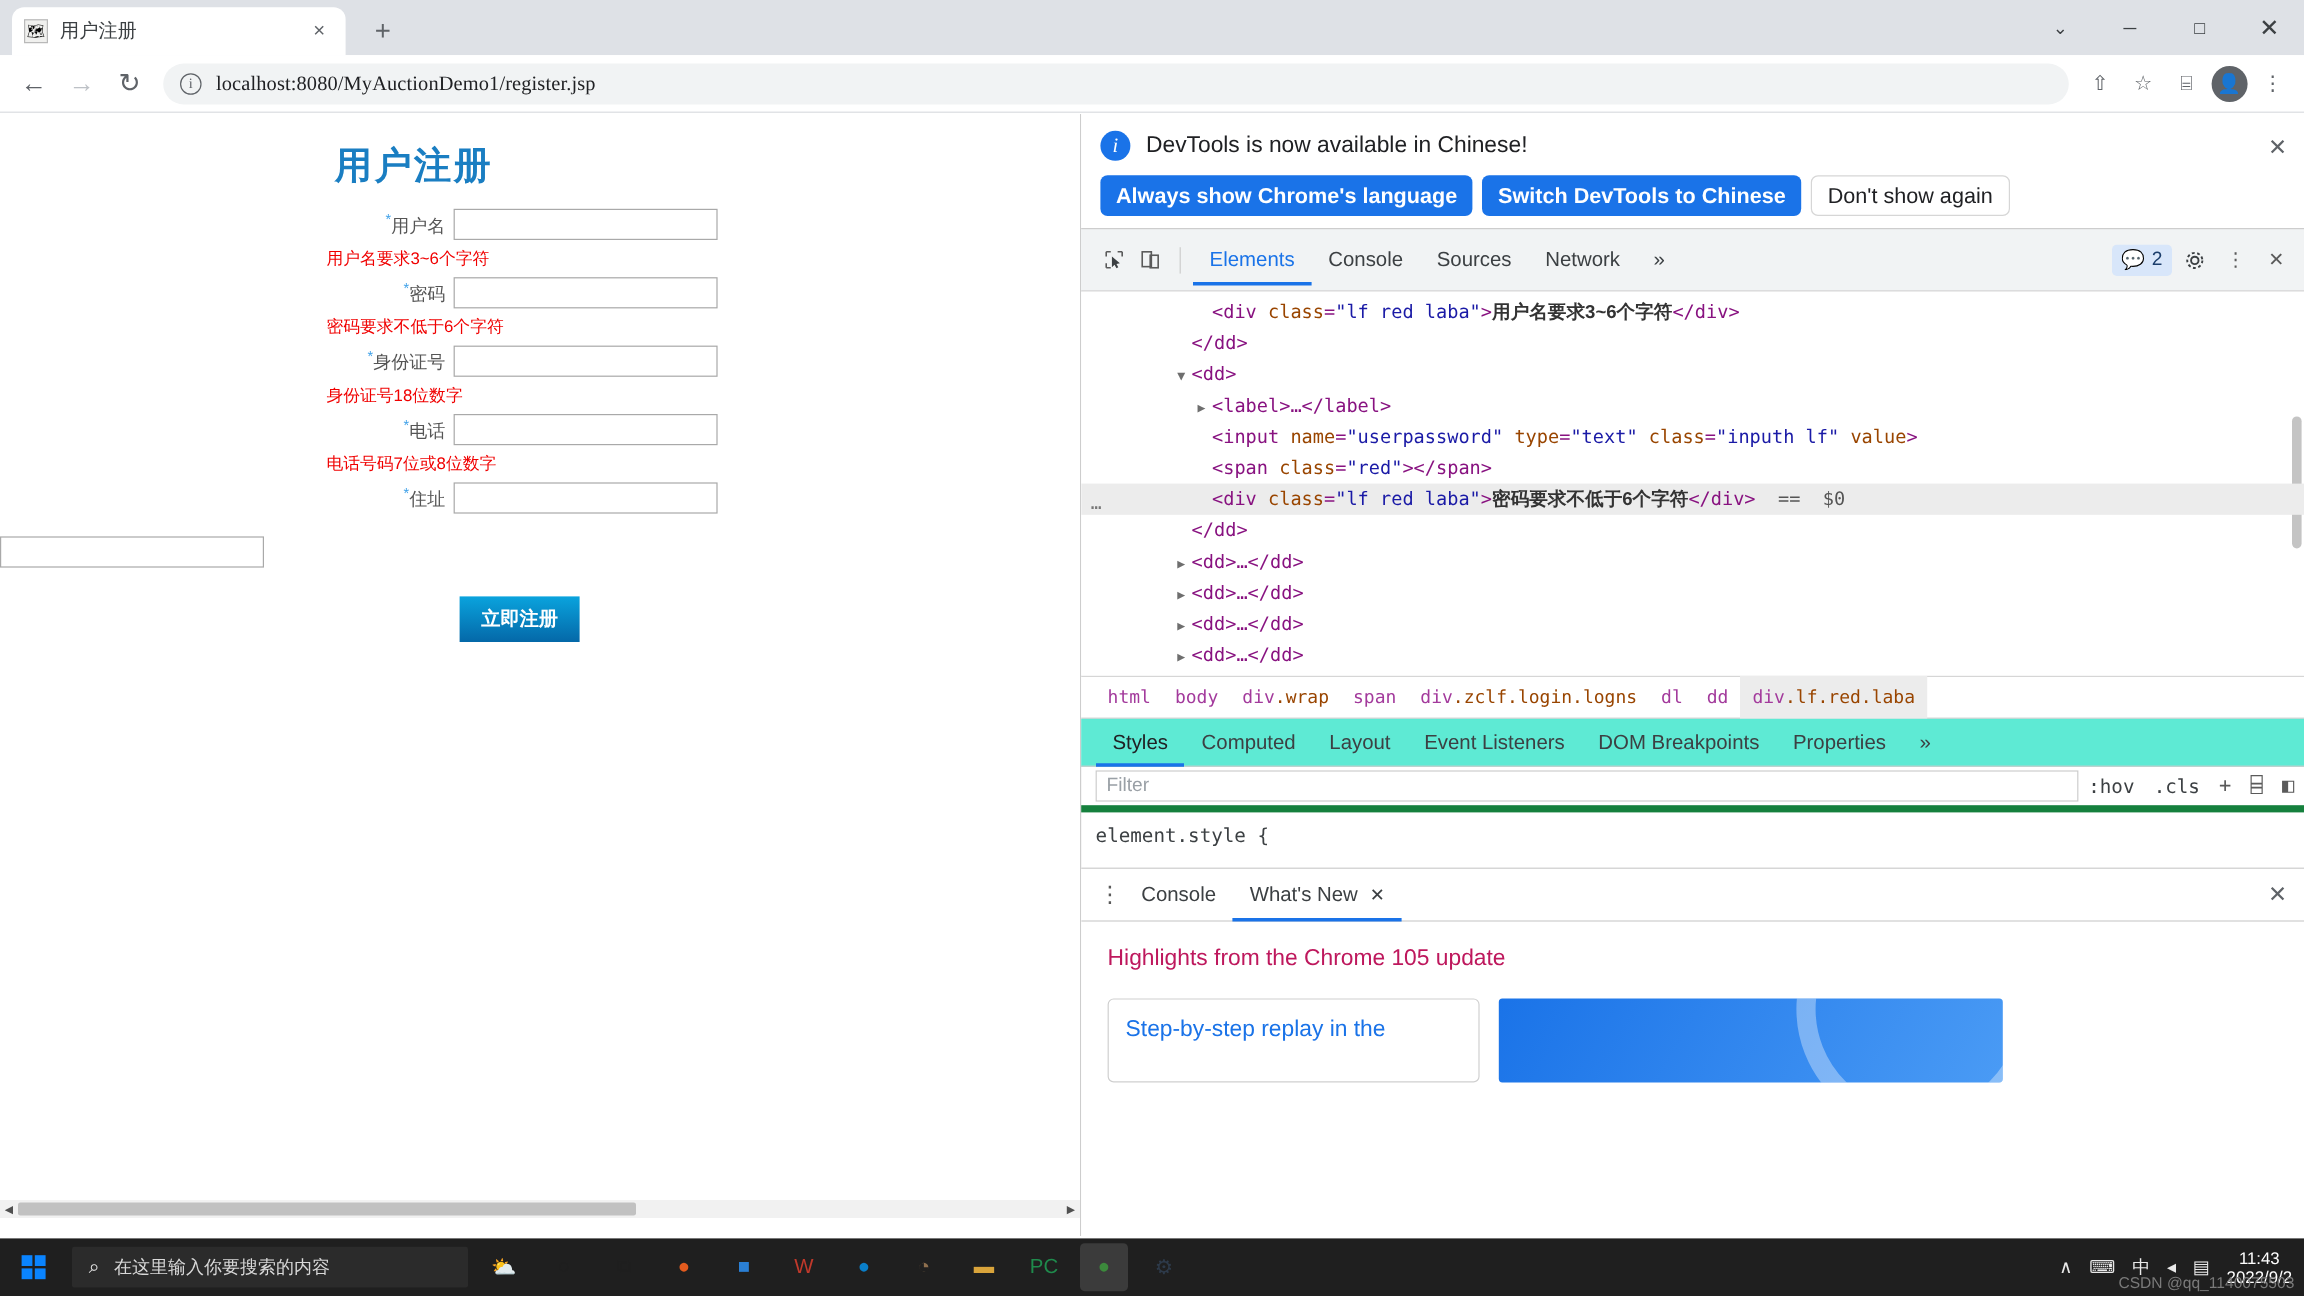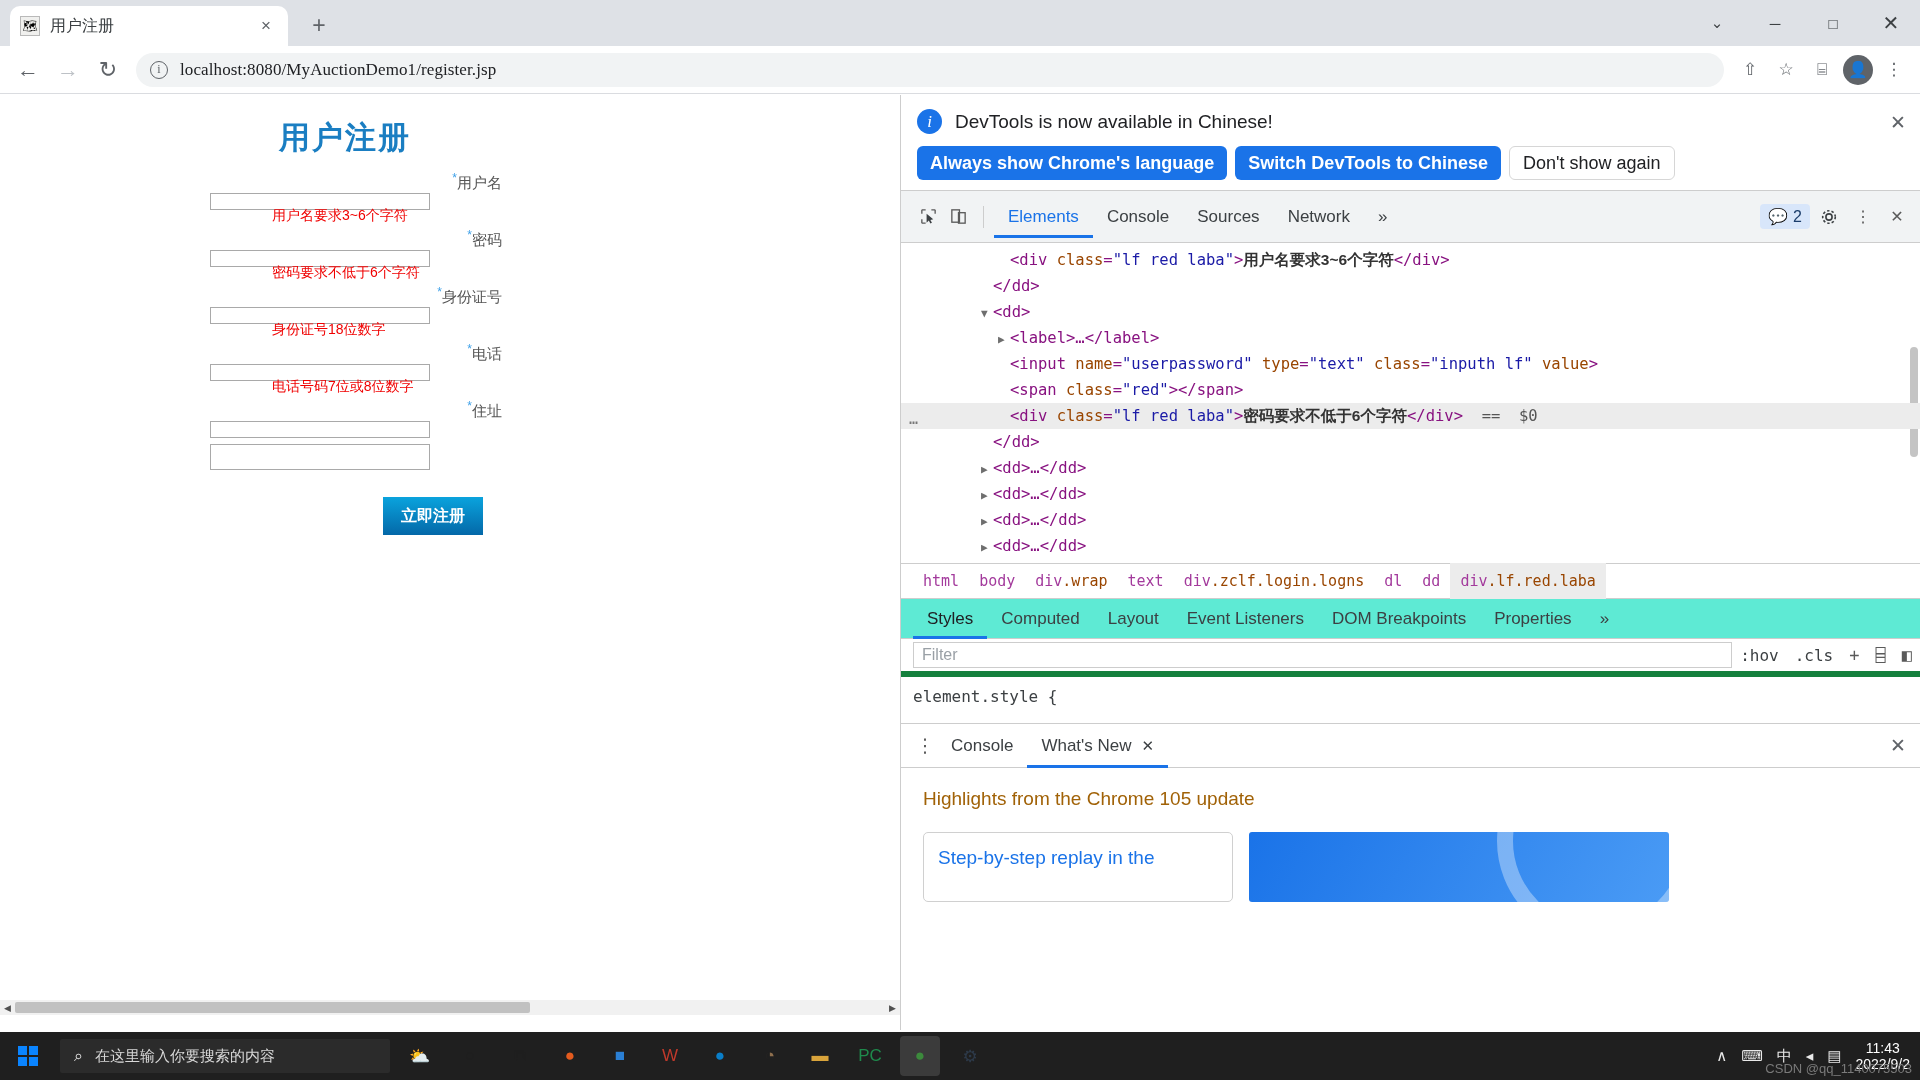--- a/index.html
+++ b/index.html
@@ -64,21 +64,21 @@
                 display:flex; align-items:center; justify-content:center; color:#fff; font-size:16px; }
 
   
   .viewport { position:absolute; left:0; top:95px; width:900px; height:905px; background:#fff; overflow:hidden; }
   .page-inner { padding-top:22px; }
   .reg-title {
     color:#1a7ec2; font-family:"Liberation Serif", serif; font-weight:bold;
     font-size:31px; letter-spacing:2px; text-align:center; width:460px; margin-left:115px;
   }
   .form { width:640px; margin-left:0; padding-top:12px; }
-  .frow { display:flex; align-items:center; height:31px; margin-bottom:0;flex-direction:column; }
+  .frow { display:flex; align-items:center; height:31px; margin-bottom:0; }
   .flabel {
     width:378px; text-align:right; padding-right:7px;
     font-size:15px; color:#555; white-space:nowrap;
   }
   .star { color:#3ea0e8; font-size:12px; vertical-align:super; }
   .finput {
     width:220px; height:26px; border:1px solid #a9a9a9; background:#fff;
   }
   .hint {
     color:#f00000; font-size:14px; padding-left:272px; height:26px;
@@ -158,21 +158,21 @@
   .dt-styles { flex:0 0 auto; height:46px; padding:10px 0 0 12px;
                font-family:"DejaVu Sans Mono", monospace; font-size:16px; color:#3c4043; }
 
   .dt-drawer { flex:1 1 auto; border-top:1px solid #cdcdcd; background:#fff; position:relative; overflow:hidden; }
   .drawer-tabs { display:flex; align-items:center; height:44px; border-bottom:1px solid #cdcdcd; padding-left:12px; }
   .kebab { width:24px; display:flex; align-items:center; justify-content:center; color:#5a5a5a; font-size:19px; }
   .dtab { font-size:17px; color:#3c4043; padding:0 14px; height:44px; display:flex; align-items:center; }
   .dtab.active { box-shadow: inset 0 -3px 0 #1a73e8; }
   .dtab .x { margin-left:10px; font-size:15px; color:#3c4043; }
   .drawer-close { margin-left:auto; padding-right:14px; font-size:19px; color:#5f6368; }
-  .whatsnew-title { font-size:19px; color:#a16207; padding:20px 0 0 22px; }
+  .whatsnew-title { font-size:19px; color:#be185d; padding:20px 0 0 22px; }
   .wn-cards { display:flex; gap:16px; padding:22px 0 0 22px; }
   .wn-card { width:310px; height:70px; border:1px solid #d0d0d0; border-radius:5px; padding:12px 14px; }
   .wn-link { color:#1a73e8; font-size:19px; line-height:26px; }
   .wn-img { width:420px; height:70px; background:linear-gradient(120deg,#1a73e8,#4a9bf5);
             border-radius:3px; position:relative; overflow:hidden; }
   .wn-img::after { content:""; position:absolute; right:-30px; bottom:-40px; width:170px; height:170px;
                    border:16px solid rgba(255,255,255,.35); border-radius:50%; }
 
   
   .hscroll { position:absolute; left:0; top:1000px; width:900px; height:15px; background:#f1f1f1;
@@ -379,21 +379,21 @@
             <span>html</span>
           </span>
           <span class="crumb">
             <span>body</span>
           </span>
           <span class="crumb">
             <span>div</span>
             <span class="cls">.wrap</span>
           </span>
           <span class="crumb">
-            <span>text</span>
+            <span>span</span>
           </span>
           <span class="crumb">
             <span>div</span>
             <span class="cls">.zclf.login.logns</span>
           </span>
           <span class="crumb">
             <span>dl</span>
           </span>
           <span class="crumb">
             <span>dd</span>

